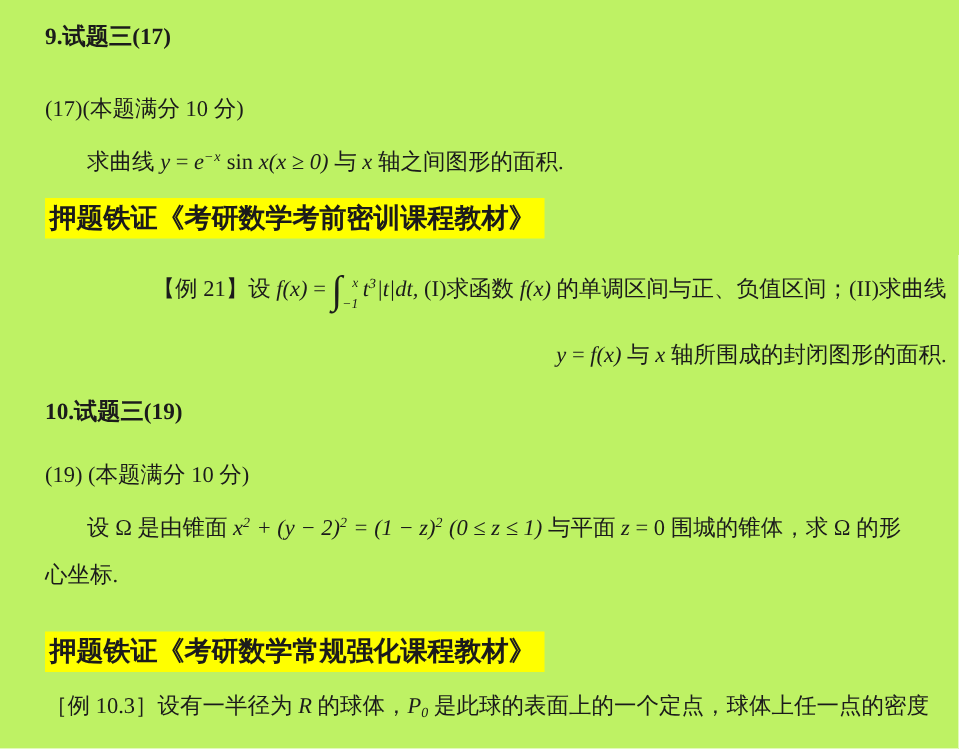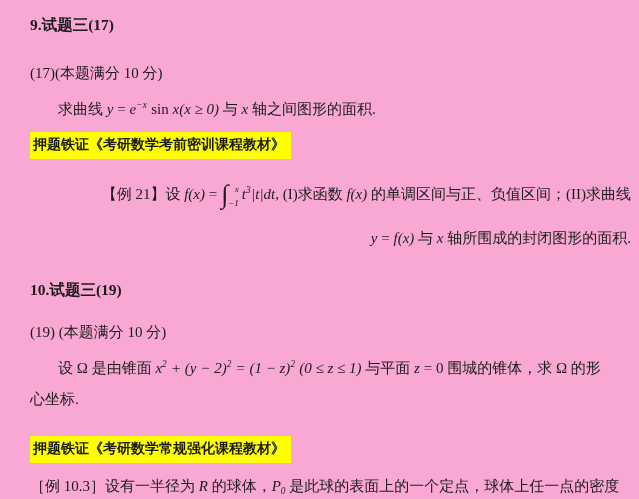--- a/index.html
+++ b/index.html
@@ -22,32 +22,32 @@
     white-space: nowrap;
   }
   .heading {
     font-weight: 700;
     font-size: 15.5px;
     font-family: "Liberation Serif", "DejaVu Serif", serif;
   }
   .highlight {
     display: inline-block;
     font-weight: 700;
-    font-size: 14px;
+    font-size: 18px;
     padding: 3px 6px 4px 3px;
     line-height: 20px;
   }
   .indent { padding-left: 28px; }
   
   .sp0 { margin-top: 20px; }
   .sp1 { margin-top: 10px; }
   .sp2 { margin-top: 12px; }
   .sp3 { margin-top: 20px; text-align: right; }
   .sp4 { margin-top: 26px; }
-  .sp5 { margin-top: 30px; }
+  .sp5 { margin-top: 16px; }
   
   .cn { font-style: normal; }
   .r  { font-style: normal; }
   .m  { font-style: italic; }
   .sup {
     font-style: italic;
     font-size: 0.62em;
     vertical-align: 0.6em;
     letter-spacing: 0.5px;
   }
@@ -74,18 +74,18 @@
     margin: 0 3px 0 0;
     position: relative;
     top: 1px;
   }
   .lim-top { align-self: flex-end; }
   .lim-bot { align-self: flex-start; }
 </style>
 </head>
 <body>
 
-<div class="page" style="background: #f9a8d4; color: rgb(27, 27, 27);">
+<div class="page" style="background: #bef264; color: rgb(27, 27, 27);">
   <div><div class="block heading"><span class="cn">9.试题三(17)</span></div><div class="block text sp4"><span class="cn">(17)(本题满分 10 分)</span></div><div class="block text indent sp1"><span class="cn">求曲线 </span><span class="m">y</span><span class="r"> = </span><span class="m">e</span><span class="sup">−x</span><span class="r"> sin </span><span class="m">x</span><span class="m">(x ≥ 0)</span><span class="cn"> 与 </span><span class="m">x</span><span class="cn"> 轴之间图形的面积.</span></div><div class="block highlight sp2" style="background: rgb(255, 255, 0);"><span class="cn">押题铁证《考研数学考前密训课程教材》</span></div><div class="block text sp3"><span class="cn">【例 21】设 </span><span class="m">f(x)</span><span class="r"> = </span><span class="int">∫</span><span class="lim">
           <span class="lim-top">x</span>
           <span class="lim-bot">−1</span>
         </span><span class="m">t</span><span class="sup">3</span><span class="m">|t|dt,</span><span class="cn"> (I)求函数 </span><span class="m">f(x)</span><span class="cn"> 的单调区间与正、负值区间；(II)求曲线</span></div><div class="block text sp3"><span class="m">y</span><span class="r"> = </span><span class="m">f(x)</span><span class="cn"> 与 </span><span class="m">x</span><span class="cn"> 轴所围成的封闭图形的面积.</span></div><div class="block heading sp5"><span class="cn">10.试题三(19)</span></div><div class="block text sp0"><span class="cn">(19) (本题满分 10 分)</span></div><div class="block text indent sp1"><span class="cn">设 Ω 是由锥面 </span><span class="m">x</span><span class="sup">2</span><span class="m"> + (y − 2)</span><span class="sup">2</span><span class="m"> = (1 − z)</span><span class="sup">2</span><span class="m"> (0 ≤ z ≤ 1)</span><span class="cn"> 与平面 </span><span class="m">z</span><span class="r"> = 0</span><span class="cn"> 围城的锥体，求 Ω 的形</span></div><div class="block text sp1"><span class="cn">心坐标.</span></div><div class="block highlight sp4" style="background: rgb(255, 255, 0);"><span class="cn">押题铁证《考研数学常规强化课程教材》</span></div><div class="block text sp2"><span class="cn">［例 10.3］设有一半径为 </span><span class="m">R</span><span class="cn"> 的球体，</span><span class="m">P</span><span class="sub">0</span><span class="cn"> 是此球的表面上的一个定点，球体上任一点的密度</span></div></div>
 </div>
 
 </body></html>

